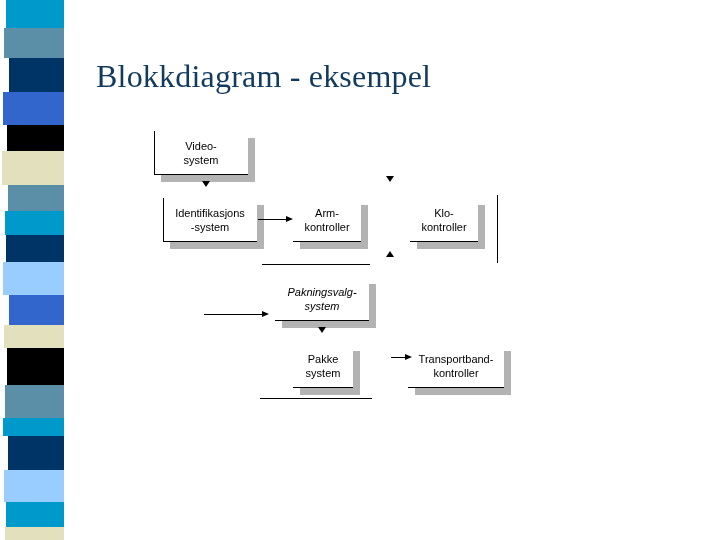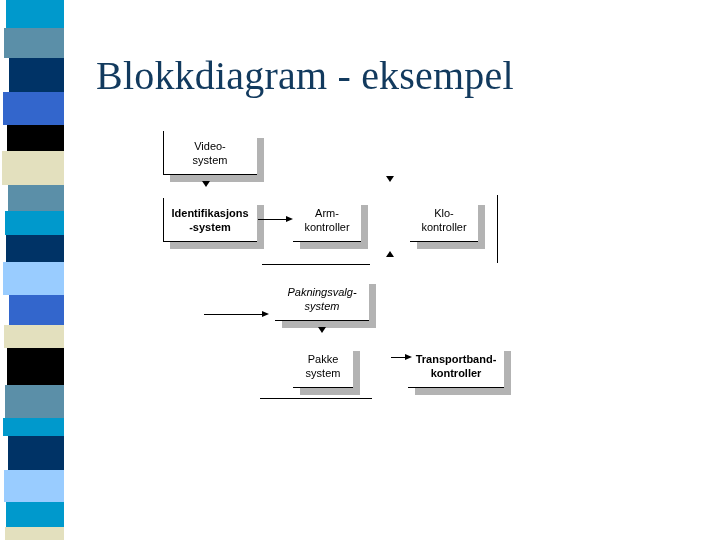--- a/index.html
+++ b/index.html
@@ -30,21 +30,21 @@
     width: 70px;
   }
 
   
   #slide-title {
     position: absolute;
     left: 96px;
     top: 52px;
     width: 600px;
     font-family: "Liberation Serif", "DejaVu Serif", serif;
-    font-size: 40px;
+    font-size: 32px;
     line-height: 48px;
     color: #123A5E;
     letter-spacing: 0.2px;
     white-space: nowrap;
   }
 
   
   #diagram {
     position: absolute;
     left: 0;
@@ -140,30 +140,30 @@
       <div class="strip-band" style="top: 418px; height: 18px; background: rgb(0, 153, 204); left: 3px; width: 61px;"></div>
       <div class="strip-band" style="top: 436px; height: 34px; background: rgb(0, 51, 102); left: 8px; width: 56px;"></div>
       <div class="strip-band" style="top: 470px; height: 32px; background: rgb(153, 204, 255); left: 4px; width: 60px;"></div>
       <div class="strip-band" style="top: 502px; height: 25px; background: rgb(0, 153, 204); left: 6px; width: 58px;"></div>
       <div class="strip-band" style="top: 527px; height: 13px; background: rgb(227, 224, 190); left: 5px; width: 59px;"></div>
     </div>
 
   <div id="slide-title">Blokkdiagram - eksempel</div>
 
   <div id="diagram">
-      <div class="block" style="left: 163px; top: 131px; width: 94px; height: 44px;">
+      <div class="block" style="left: 154px; top: 131px; width: 94px; height: 44px;">
         <div class="shadow"></div>
         <div class="face">
           <div class="line">Video-</div>
           <div class="line">system</div>
           <div class="rule-left"></div>
           <div class="rule-bottom"></div>
         </div>
       </div>
-      <div class="block" style="left: 163px; top: 198px; width: 94px; height: 44px; font-weight: bold;">
+      <div class="block" style="left: 163px; top: 198px; width: 94px; height: 44px;">
         <div class="shadow"></div>
         <div class="face">
           <div class="line">Identifikasjons</div>
           <div class="line">-system</div>
           <div class="rule-left"></div>
           <div class="rule-bottom"></div>
         </div>
       </div>
       <div class="block" style="left: 293px; top: 198px; width: 68px; height: 44px; text-align: right;">
         <div class="shadow"></div>
@@ -190,21 +190,21 @@
         </div>
       </div>
       <div class="block" style="left: 293px; top: 344px; width: 60px; height: 44px;">
         <div class="shadow"></div>
         <div class="face">
           <div class="line">Pakke</div>
           <div class="line">system</div>
           <div class="rule-bottom"></div>
         </div>
       </div>
-      <div class="block" style="left: 408px; top: 344px; width: 96px; height: 44px; font-weight: bold;">
+      <div class="block" style="left: 408px; top: 344px; width: 96px; height: 44px;">
         <div class="shadow"></div>
         <div class="face">
           <div class="line">Transportband-</div>
           <div class="line">kontroller</div>
           <div class="rule-bottom"></div>
         </div>
       </div>
       <div class="hline" style="left: 262px; top: 264px; width: 108px;"></div>
       <div class="vline" style="left: 497px; top: 195px; height: 68px;"></div>
       <div class="hline" style="left: 260px; top: 398px; width: 112px;"></div>

